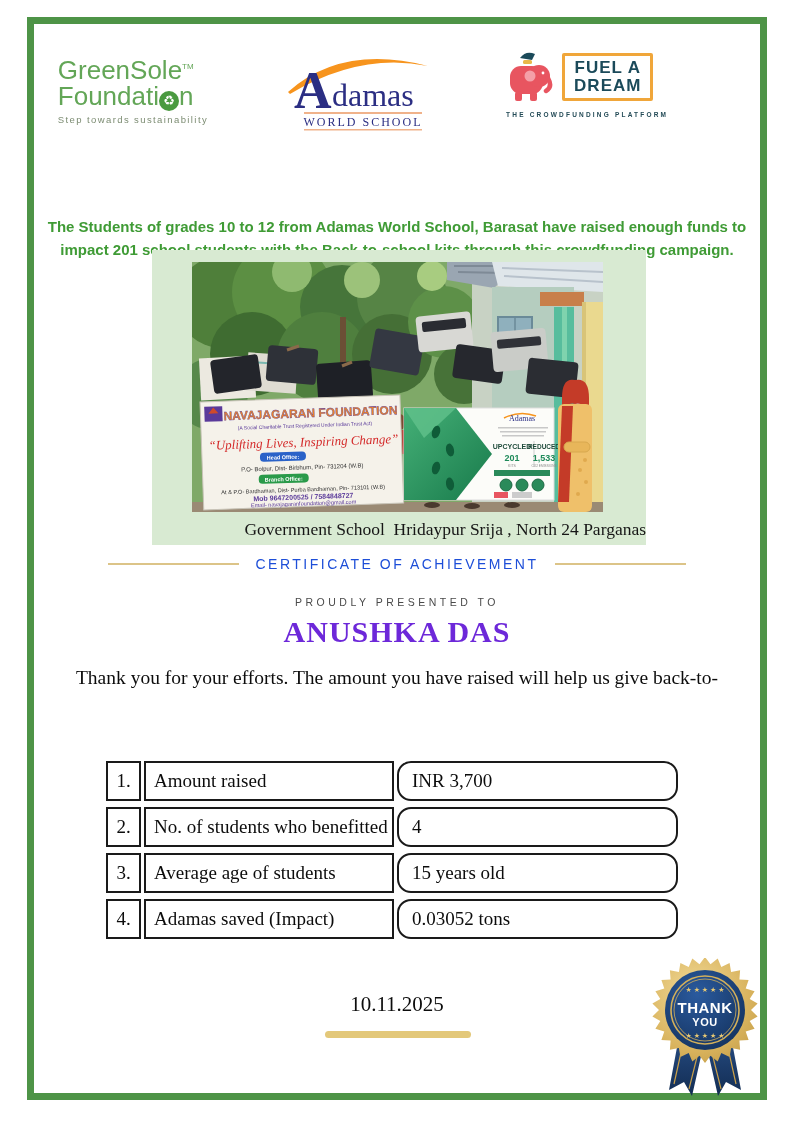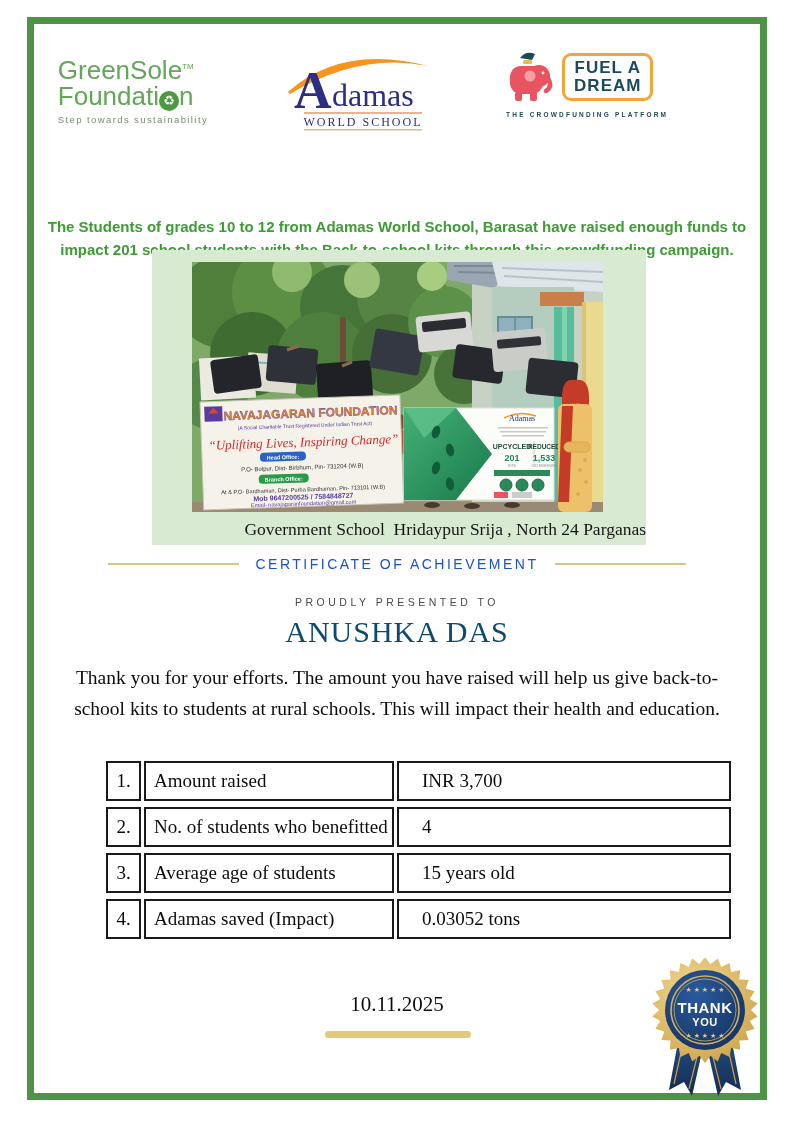--- a/index.html
+++ b/index.html
@@ -16,21 +16,21 @@
   .gs-tm { font-size:8px; vertical-align:super; color:#63a657; }
   .gs-recycle { display:inline-block; width:20px; height:20px; border-radius:50%;
                 background:#4a9a40; color:#fff; font-size:13px; line-height:20px;
                 text-align:center; vertical-align:baseline; }
   .gs-tagline { font-size:9.5px; letter-spacing:1.4px; color:#7c8c72; margin-top:3px; }
 
   .logo-adamas { padding-top:2px; }
 
   .logo-fuel { text-align:center; }
   .fuel-row { display:flex; align-items:center; gap:6px; }
-  .fuel-textbox { border:3px solid #f0a63a; border-radius:9px; padding:3px 9px; }
+  .fuel-textbox { border:3px solid #f0a63a; border-radius:2px; padding:3px 9px; }
   .fuel-line { font-size:17px; line-height:18px; font-weight:800; color:#1b4a5a; letter-spacing:1px; }
   .fuel-tagline { margin-top:5px; font-size:6.5px; letter-spacing:2.2px; color:#244b57; font-weight:600; }
 
   
   .intro { position:absolute; top:171px; left:47px; width:700px; text-align:center;
            font-size:15px; font-weight:bold; color:#3f9b35; line-height:1.55;margin-top:44px; }
 
   
   .photo-frame { position:absolute; left:152px; top:250px; width:494px; height:295px;
                  background:#d8ead2; }
@@ -41,35 +41,35 @@
 
   
   .heading-row { position:absolute; top:556px; left:0; width:794px; display:flex;
                  align-items:center; gap:16px; padding:0 108px; }
   .heading-line { flex:1; height:2px; background:#dcc488; }
   .heading { font-family:Liberation Sans, sans-serif; font-size:14px; letter-spacing:2.5px;
              color:#1d4ed8; white-space:nowrap; }
   .presented { position:absolute; top:596px; left:0; width:794px; text-align:center;
                font-size:10.5px; letter-spacing:3.5px; color:#4a4a4a; font-weight:500; }
   .recipient { position:absolute; top:615px; left:0; width:794px; text-align:center;
-               font-family:"Liberation Serif", serif; font-size:30px; font-weight:400;
-               letter-spacing:1px; color:#0c4a6e; }
+               font-family:"Liberation Serif", serif; font-size:30px; font-weight:700;
+               letter-spacing:1px; color:#6d28d9; }
   .message { position:absolute; top:663px; left:31px; width:732px; text-align:center;
              font-family:"Liberation Serif", serif; font-size:19.5px; color:#0c0c0c;
              line-height:1.58; }
 
   
   .impact-table { position:absolute; left:103px; top:755px; border-collapse:separate;
                   border-spacing:3px 6px; }
   .impact-table td { border:2px solid #1a1a1a; font-family:"Liberation Serif", serif;
                      font-size:19px; color:#0c0c0c; height:40px; vertical-align:middle;
                      background:#fff; }
   td.c-num   { width:35px;  text-align:center; }
   td.c-label { width:250px; padding-left:8px; }
-  td.c-value { width:334px; padding-left:23px; }
+  td.c-value { width:281px; padding-left:13px;border-radius:14px; }
 
   
   .gold-line { position:absolute; left:325px; top:1031px; width:146px; height:7px;
                border-radius:4px; background:#e3c87a; }
   .date { position:absolute; top:992px; left:0; width:794px; text-align:center;
           font-family:"Liberation Serif", serif; font-size:21px; color:#0c0c0c; }
 
   .badge { position:absolute; left:640px; top:958px; }
 </style>
 </head>
@@ -283,21 +283,20 @@
 
   <div class="heading-row">
     <div class="heading-line"></div>
     <div class="heading">CERTIFICATE OF ACHIEVEMENT</div>
     <div class="heading-line"></div>
   </div>
   <div class="presented">PROUDLY PRESENTED TO</div>
   <div class="recipient">ANUSHKA DAS</div>
   <div class="message">
     <div>Thank you for your efforts. The amount you have raised will help us give back-to-</div>
-    <div>school kits to students at rural schools. This will impact their health and education.</div>
   </div>
 
   <table class="impact-table">
     <tbody>
       <tr>
         <td class="c-num">1.</td>
         <td class="c-label">Amount raised</td>
         <td class="c-value">INR 3,700</td>
       </tr>
       <tr>

